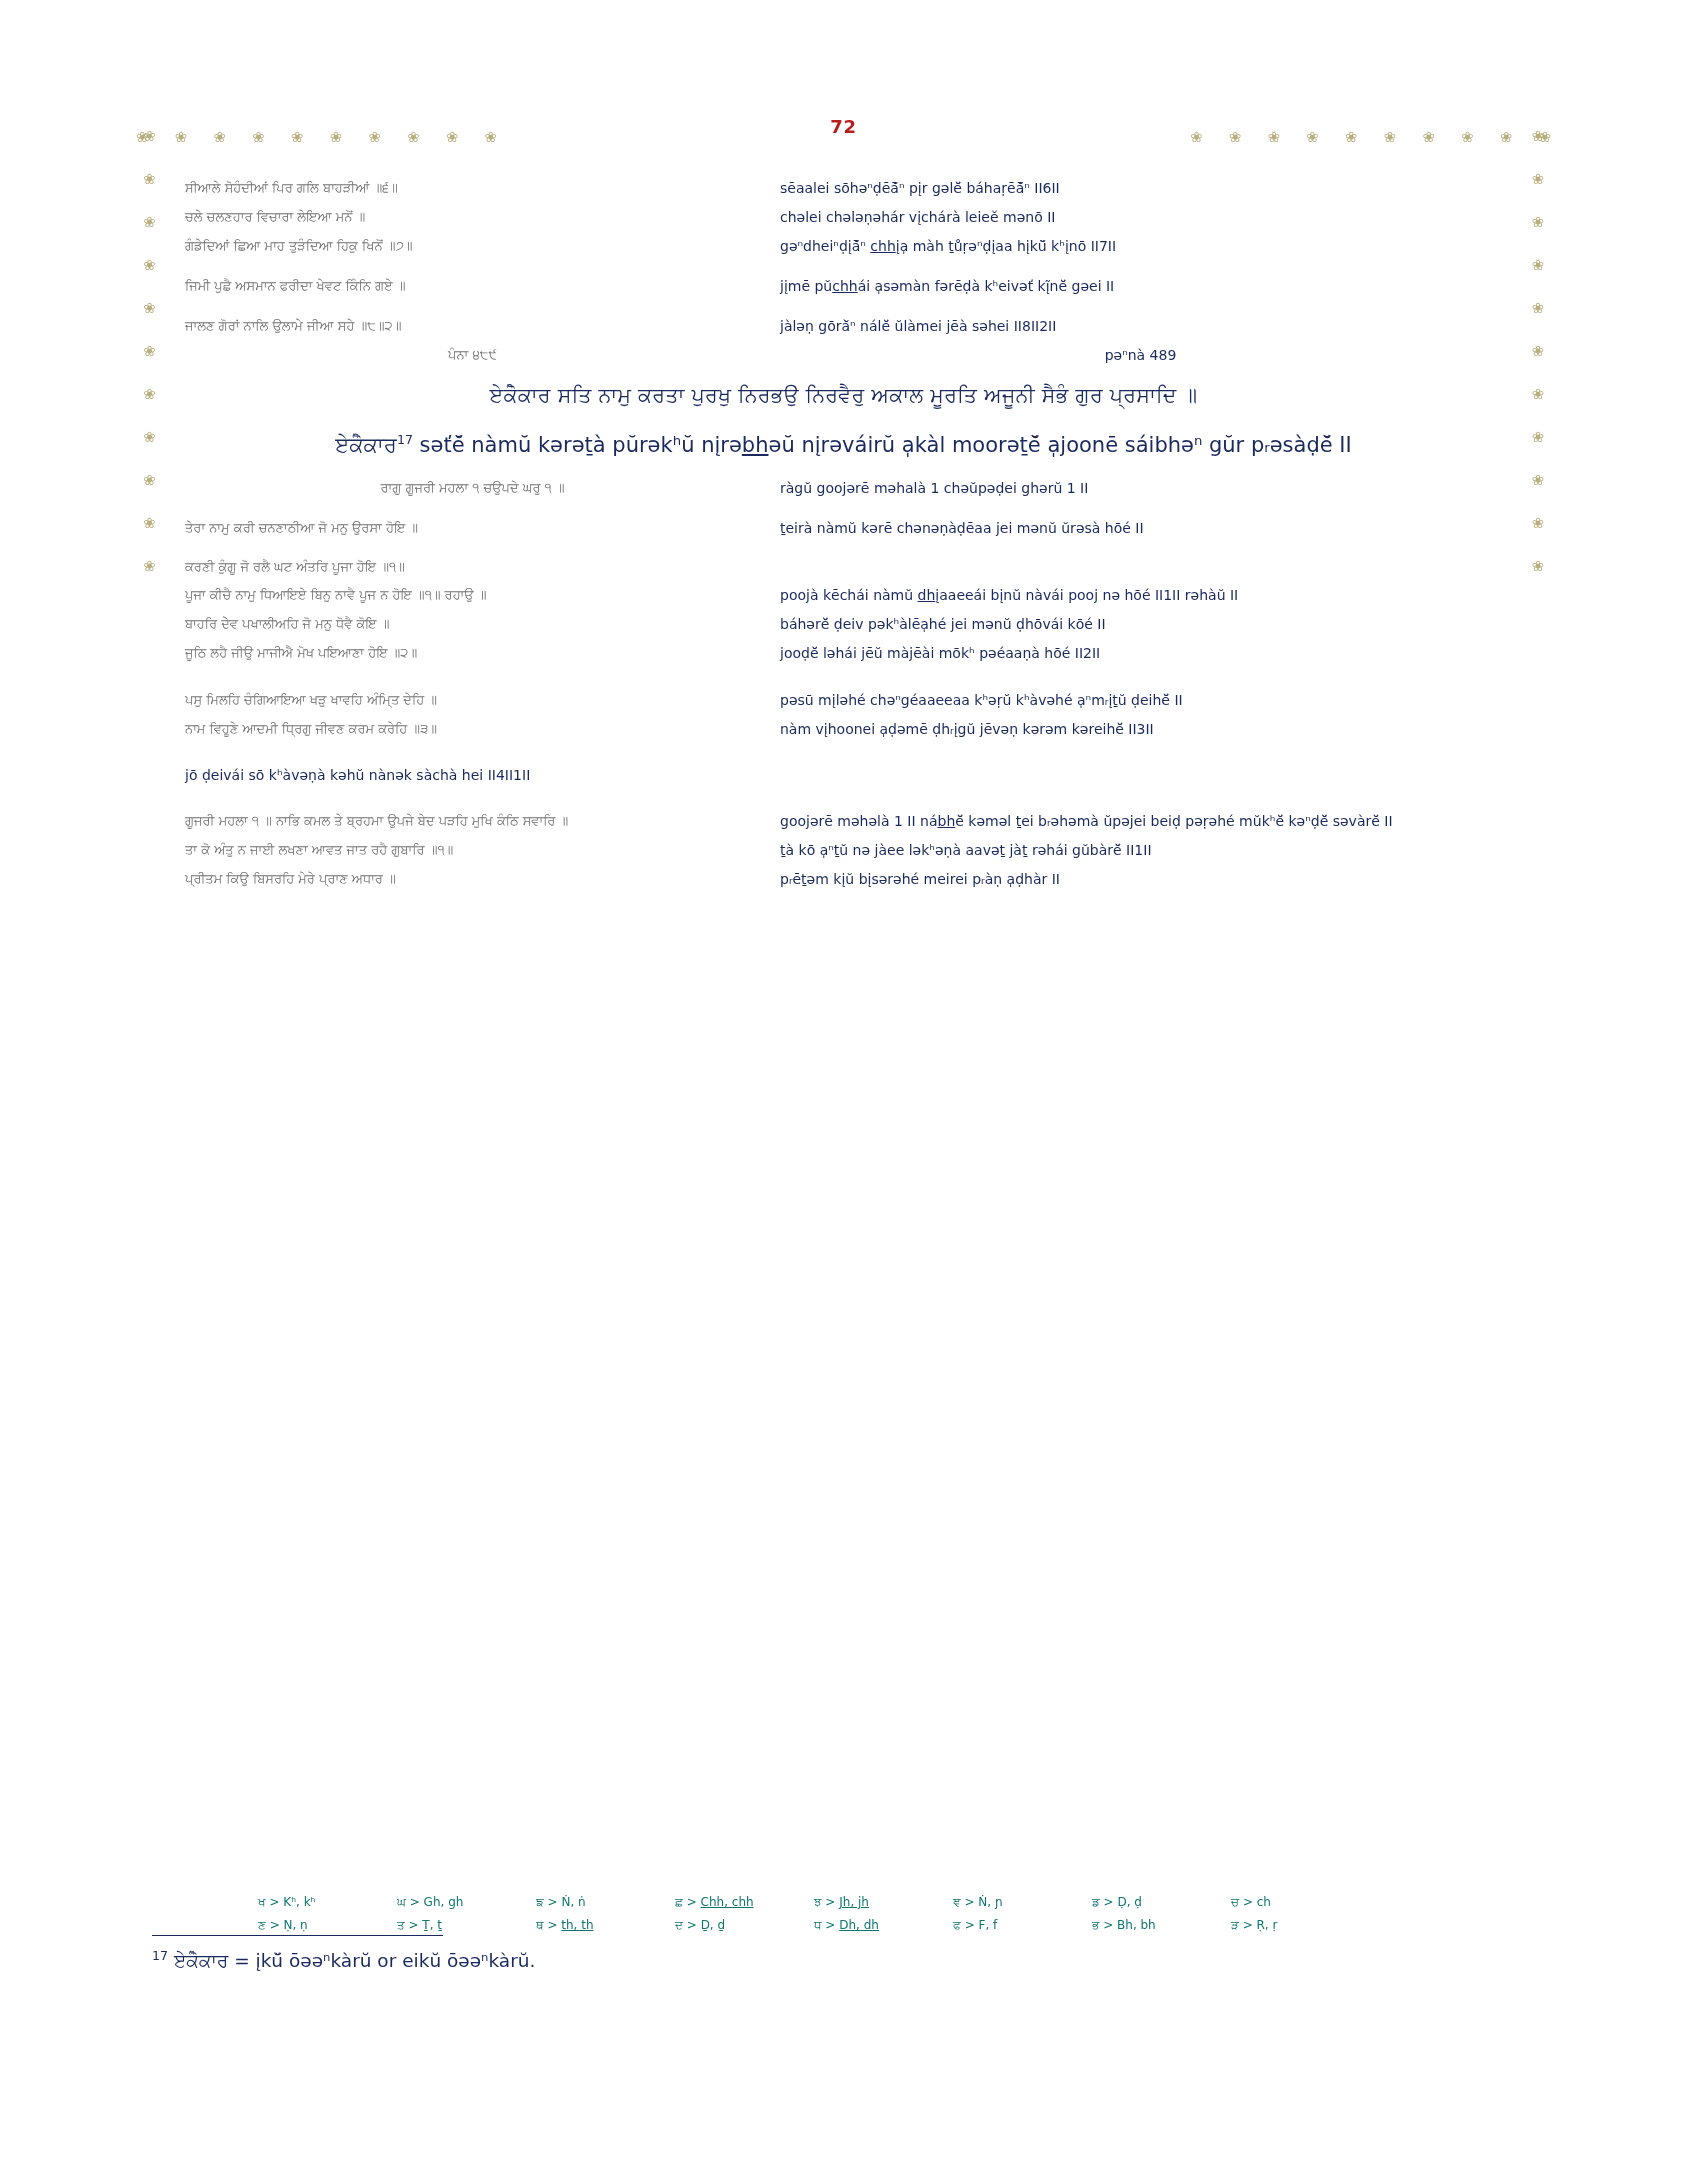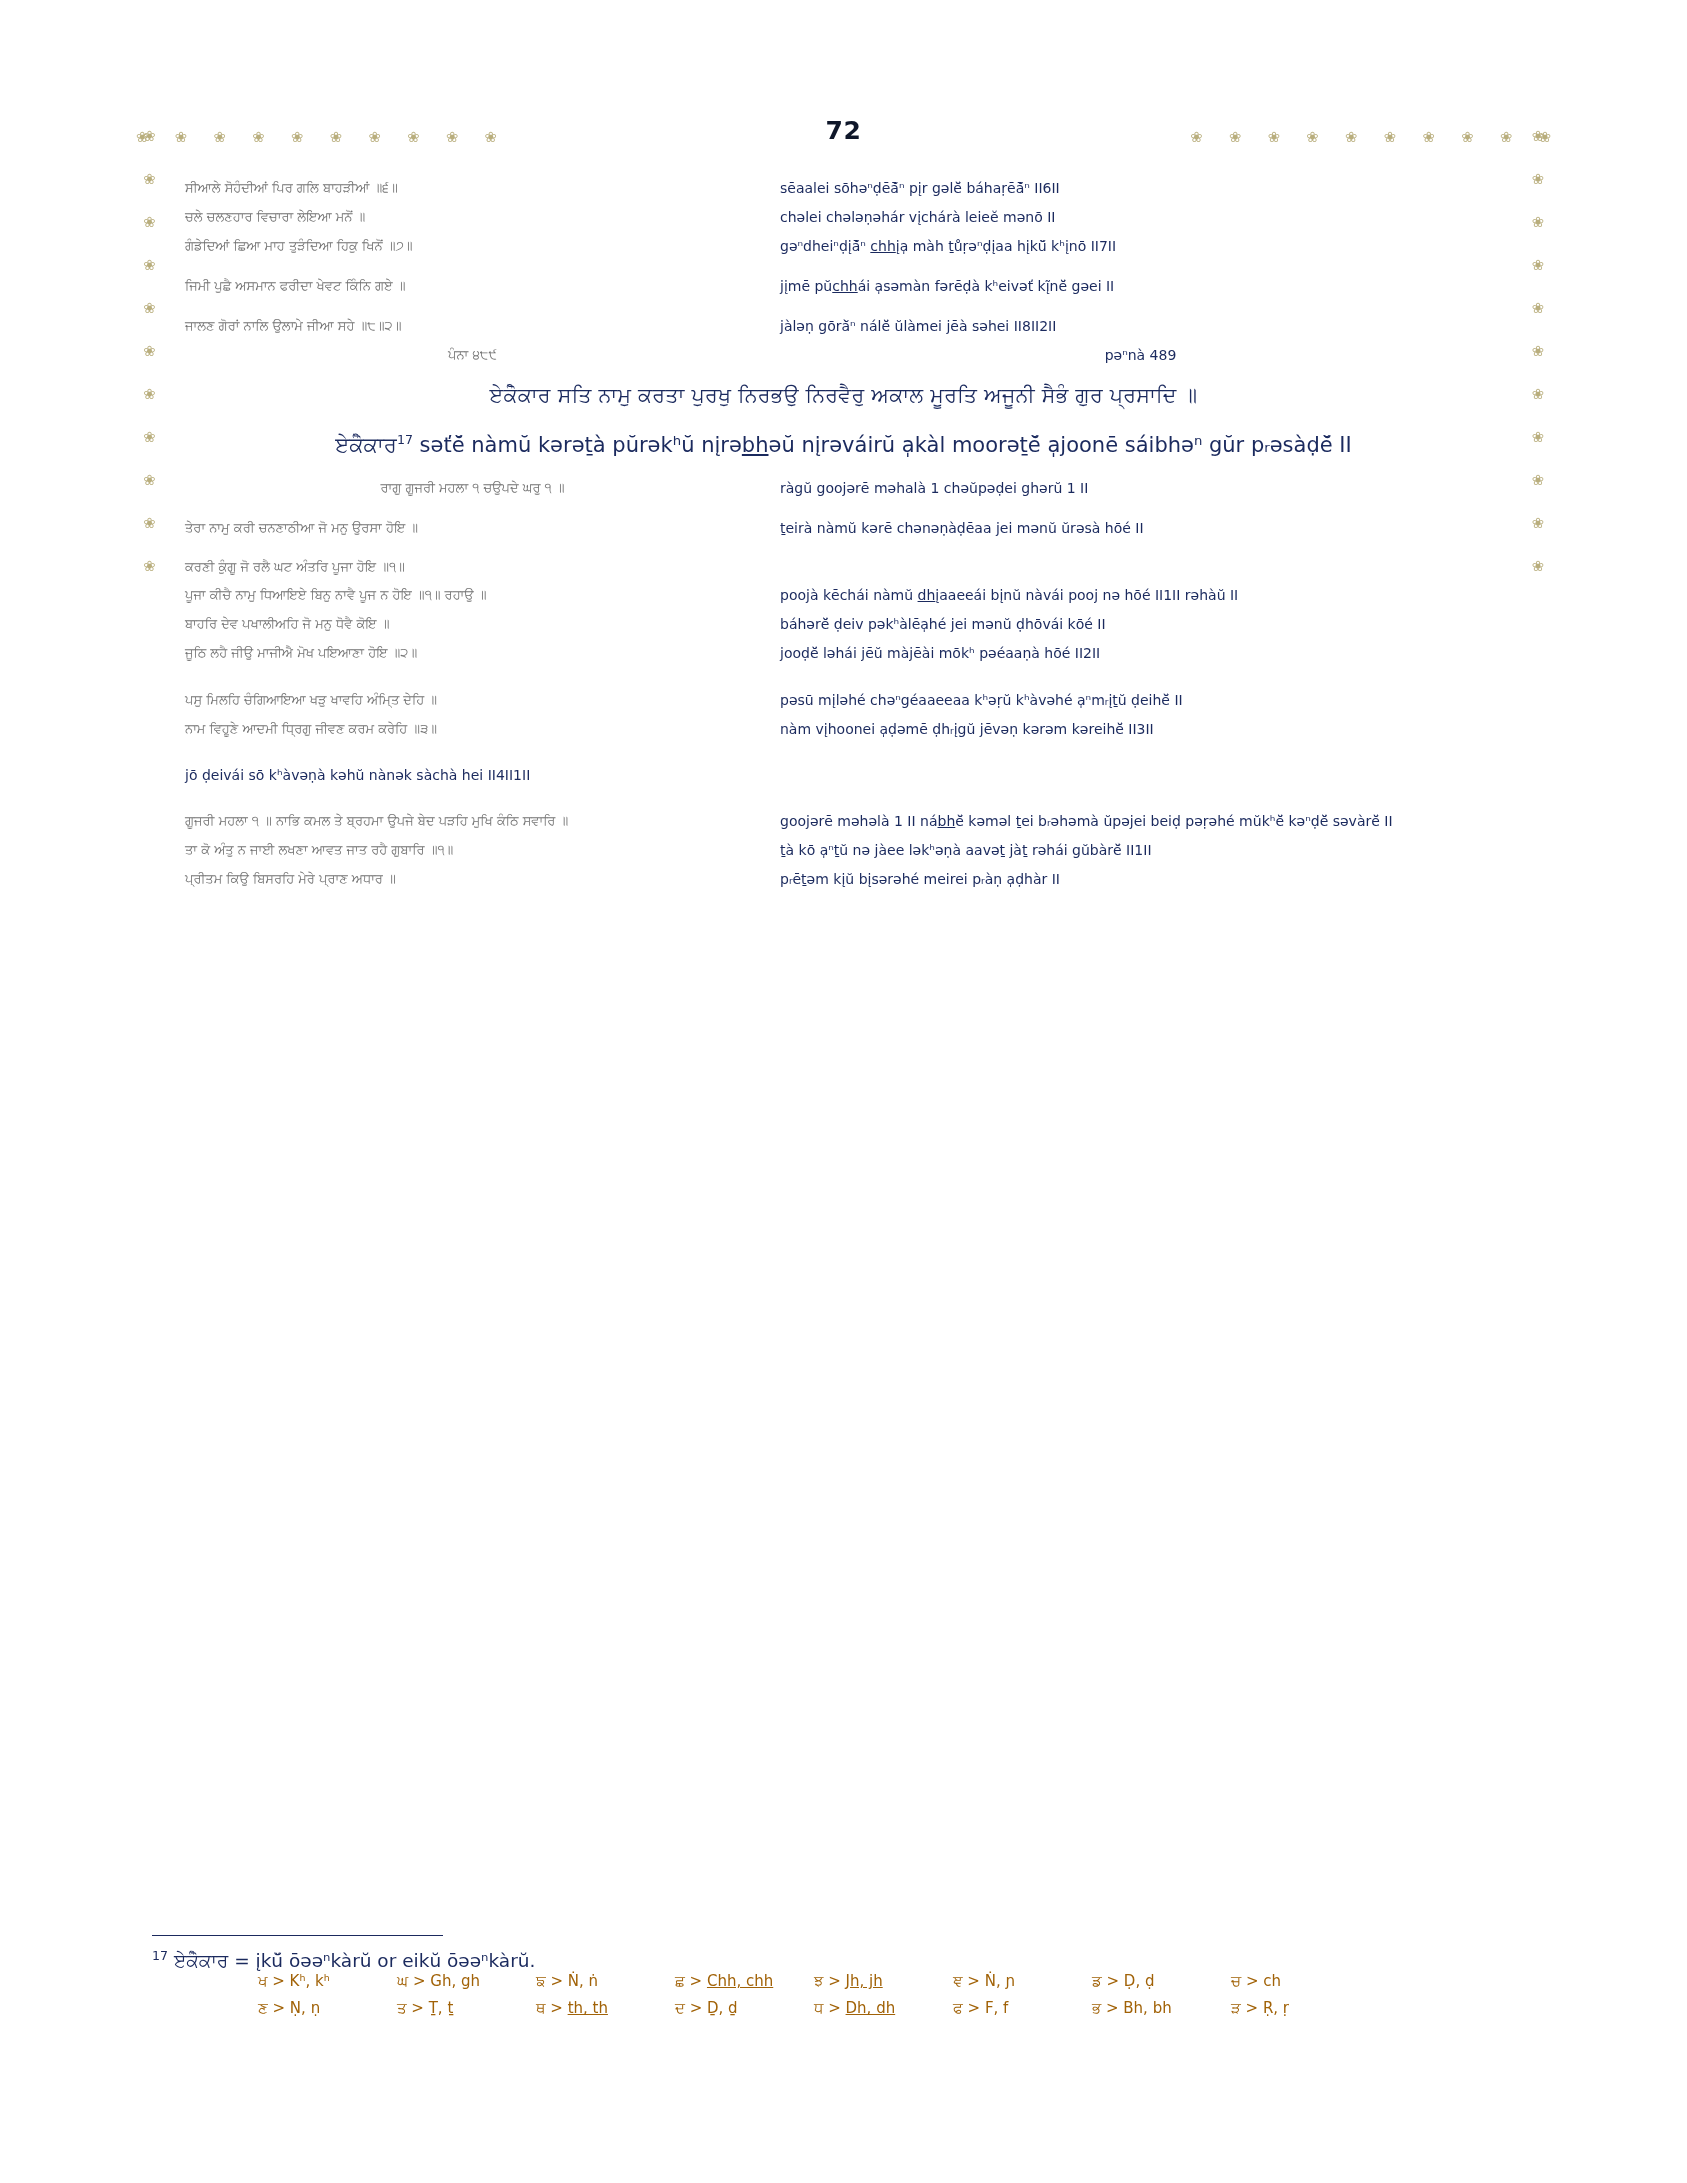--- a/index.html
+++ b/index.html
@@ -49,23 +49,23 @@
   .border-row.tl { left: 136px; }
   .border-row.tr { right: 136px; }
   .floret { display: block; }
 
   .page-number {
     position: absolute;
     top: 116px;
     left: 0;
     width: 1687px;
     text-align: center;
-    font-size: 25px;
+    font-size: 18px;
     font-weight: bold;
-    color: #0f172a;
+    color: #b91c1c;
     letter-spacing: 0.7px;
   }
 
   .content {
     position: absolute;
     left: 185px;
     top: 179px;
     width: 1317px;
   }
 
@@ -138,24 +138,24 @@
     left: 152px;
     top: 1948px;
     font-size: 18.5px;
     color: #1b2a5e;
   }
   .footnote sup { font-size: 12.6px; }
 
   .legend {
     position: absolute;
     left: 258px;
-    top: 1972px;
+    top: 1895px;
     width: 1191px;
-    font-size: 15px;
-    color: #a16207;
+    font-size: 12px;
+    color: #0f766e;
   }
   .legend-row {
     display: flex;
     margin-bottom: 9.3px;
   }
   .legend-cell {
     width: 139px;
     white-space: nowrap;
   }
 </style>

